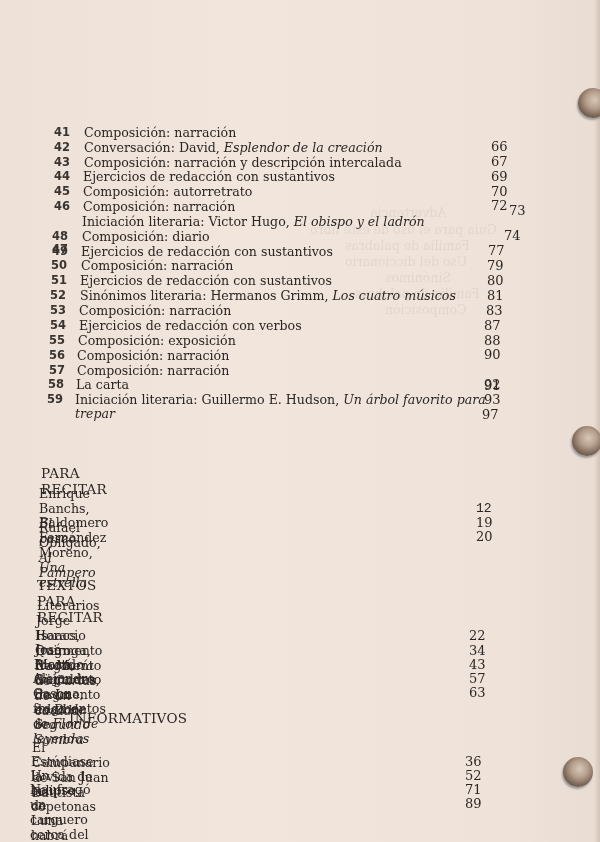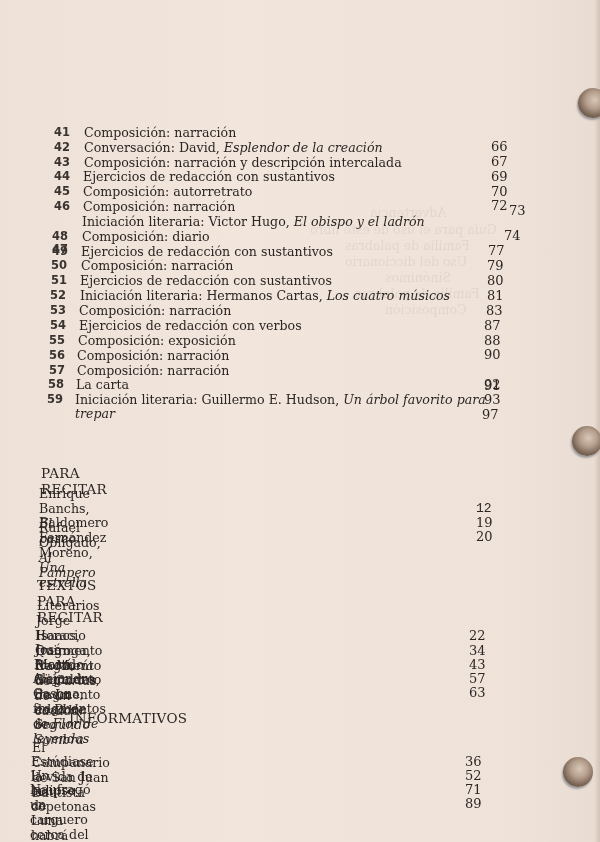--- a/index.html
+++ b/index.html
@@ -130,21 +130,21 @@
       <div class="page-num" style="left:487px; top:273px;">80</div>
 
       <div class="row" style="top:273px;">
         <span class="num" style="left:51px;">51</span>
         <span class="title" style="left:80px;"><span>Ejercicios de redacción con sustantivos</span></span>
       </div>
       <div class="page-num" style="left:487px; top:288px;">81</div>
 
       <div class="row" style="top:288px;">
         <span class="num" style="left:50px;">52</span>
-        <span class="title" style="left:80px;"><span>Iniciación literaria: Hermanos Cartas, </span><i>Los cuatro músicos</i></span>
+        <span class="title" style="left:80px;"><span>Sinónimos literaria: Hermanos Grimm, </span><i>Los cuatro músicos</i></span>
       </div>
       <div class="page-num" style="left:486px; top:303px;">83</div>
 
       <div class="row" style="top:303px;">
         <span class="num" style="left:50px;">53</span>
         <span class="title" style="left:79px;"><span>Composición: narración</span></span>
       </div>
       <div class="page-num" style="left:484px; top:318px;">87</div>
 
       <div class="row" style="top:318px;">

